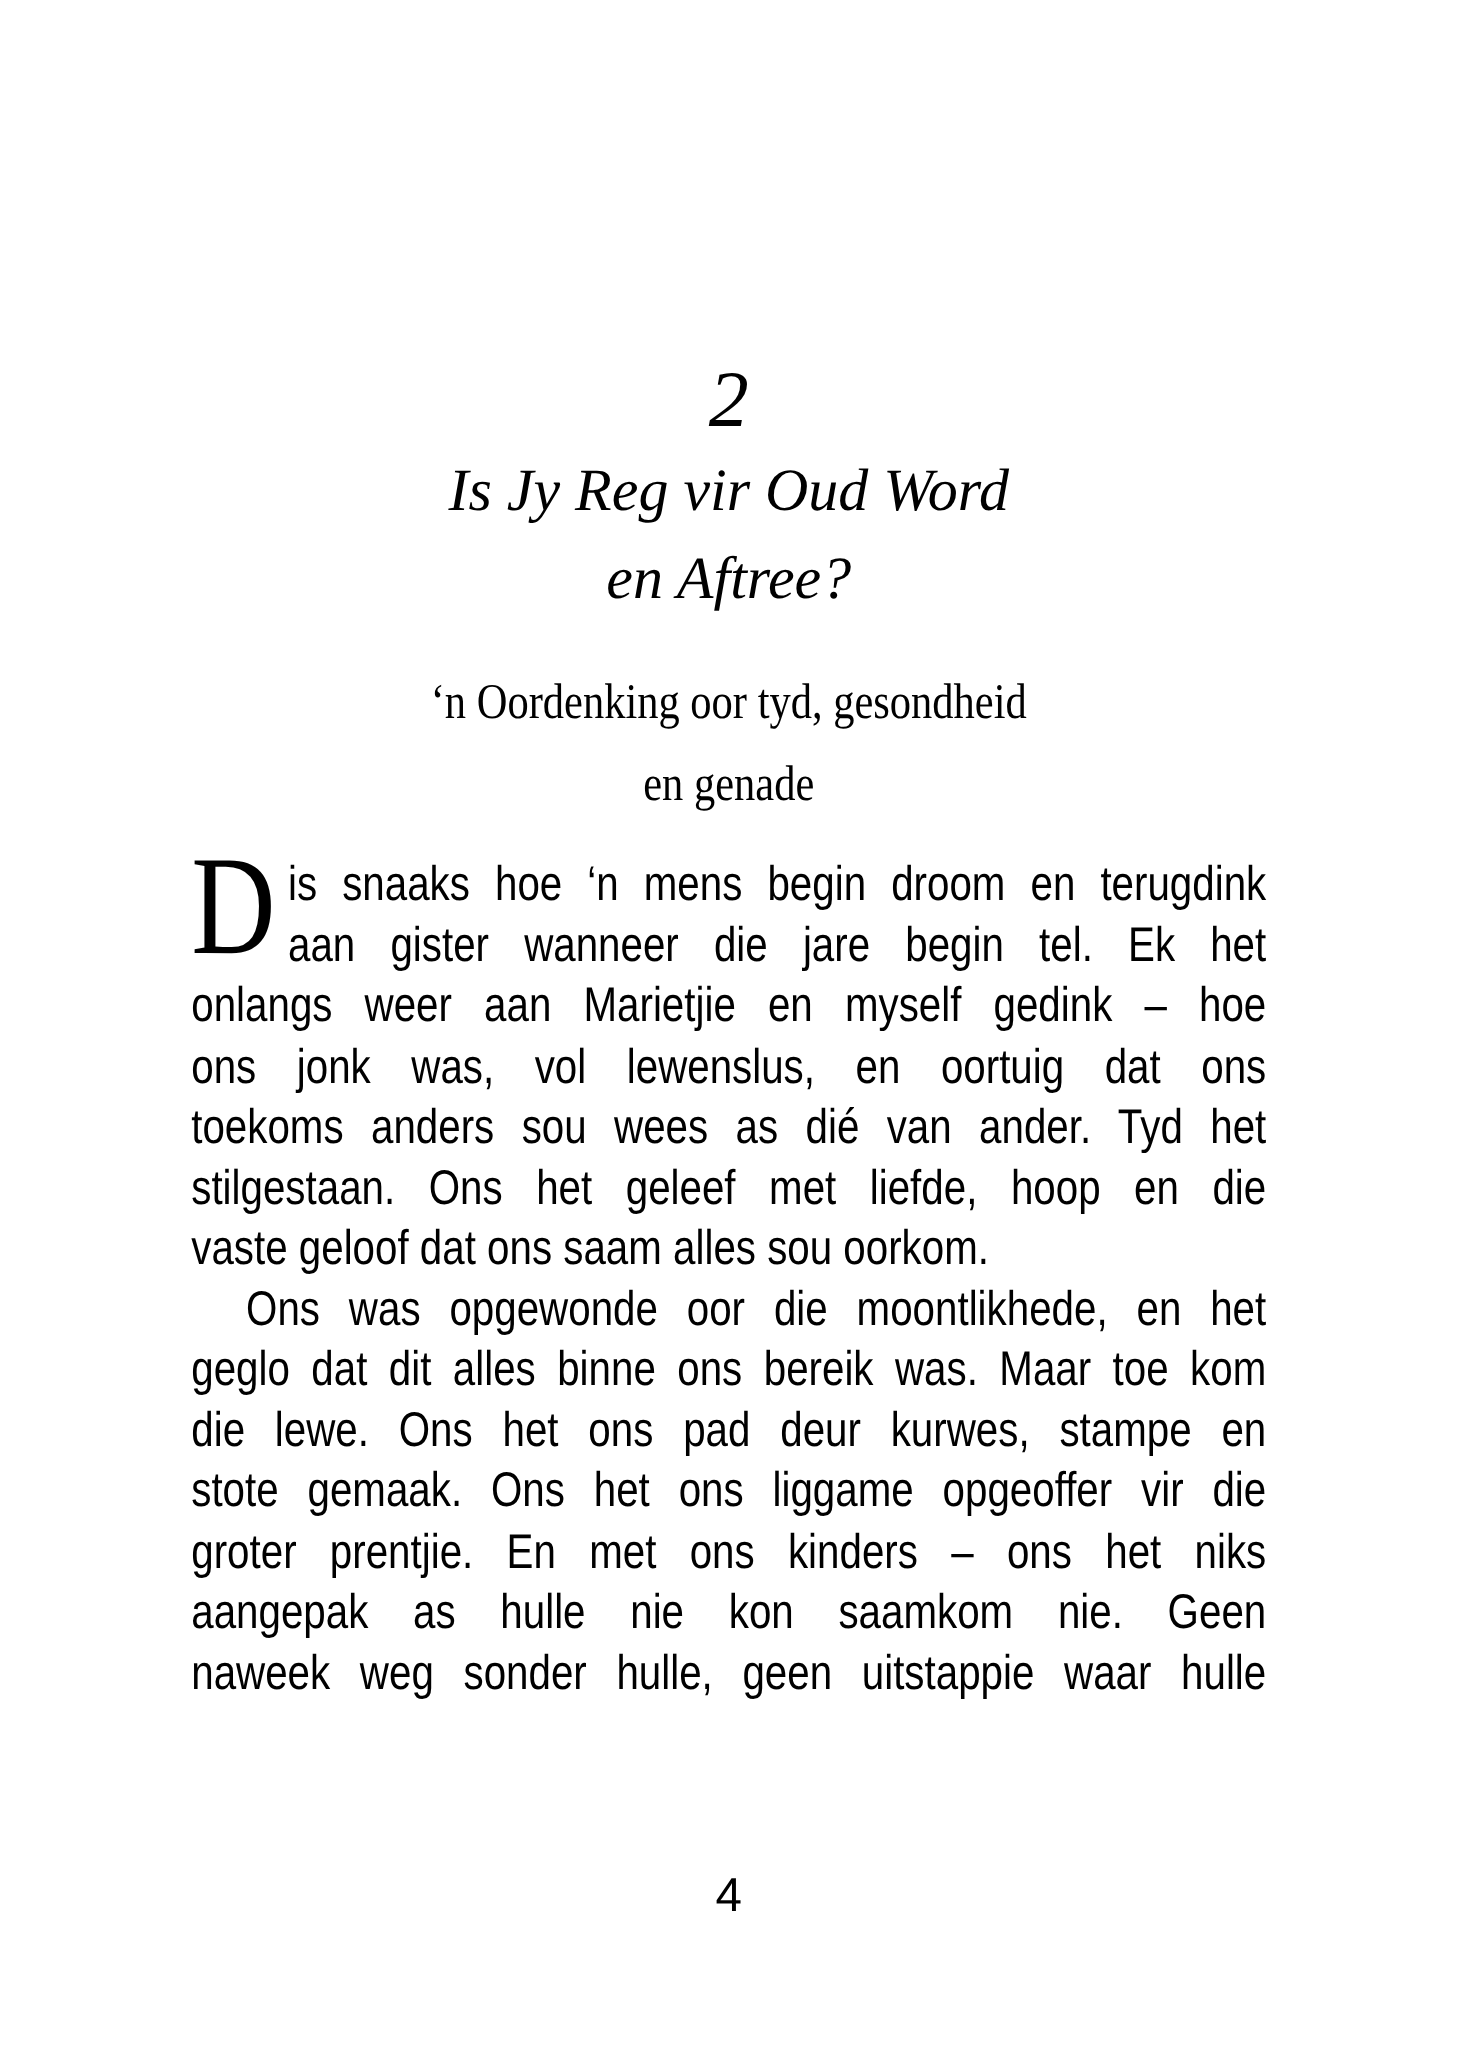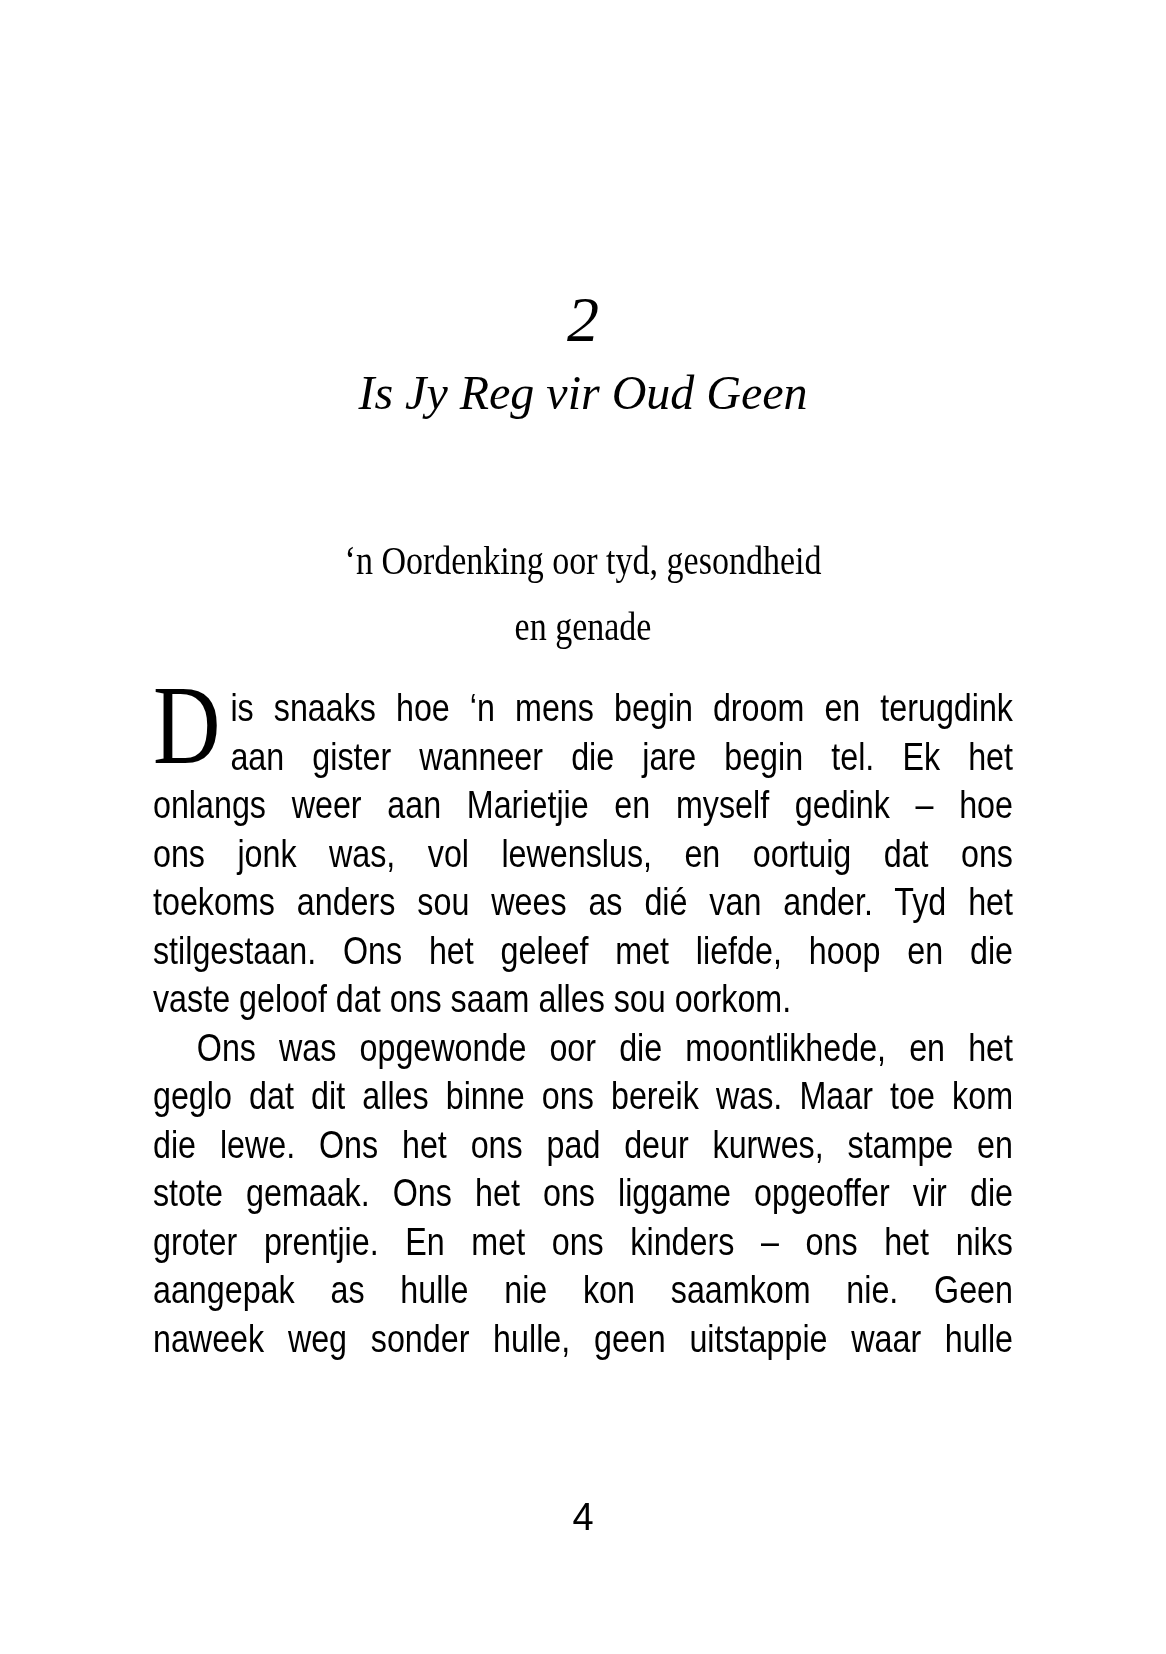--- a/index.html
+++ b/index.html
@@ -81,21 +81,22 @@
   }
 </style>
 </head>
 <body>
 
 <div class="page">
 
   <div class="chapter-number">2</div>
 
   <div class="chapter-title">
-      <div>Is Jy Reg vir Oud Geen</div>
+      <div>Is Jy Reg vir Oud Word</div>
+      <div>en Aftree?</div>
     </div>
 
   <div class="chapter-subtitle">
       <div>‘n Oordenking oor tyd, gesondheid</div>
       <div>en genade</div>
     </div>
 
   <div class="body-text" id="body-text">
       <div class="paragraph">
         <span class="dropcap">D</span>

